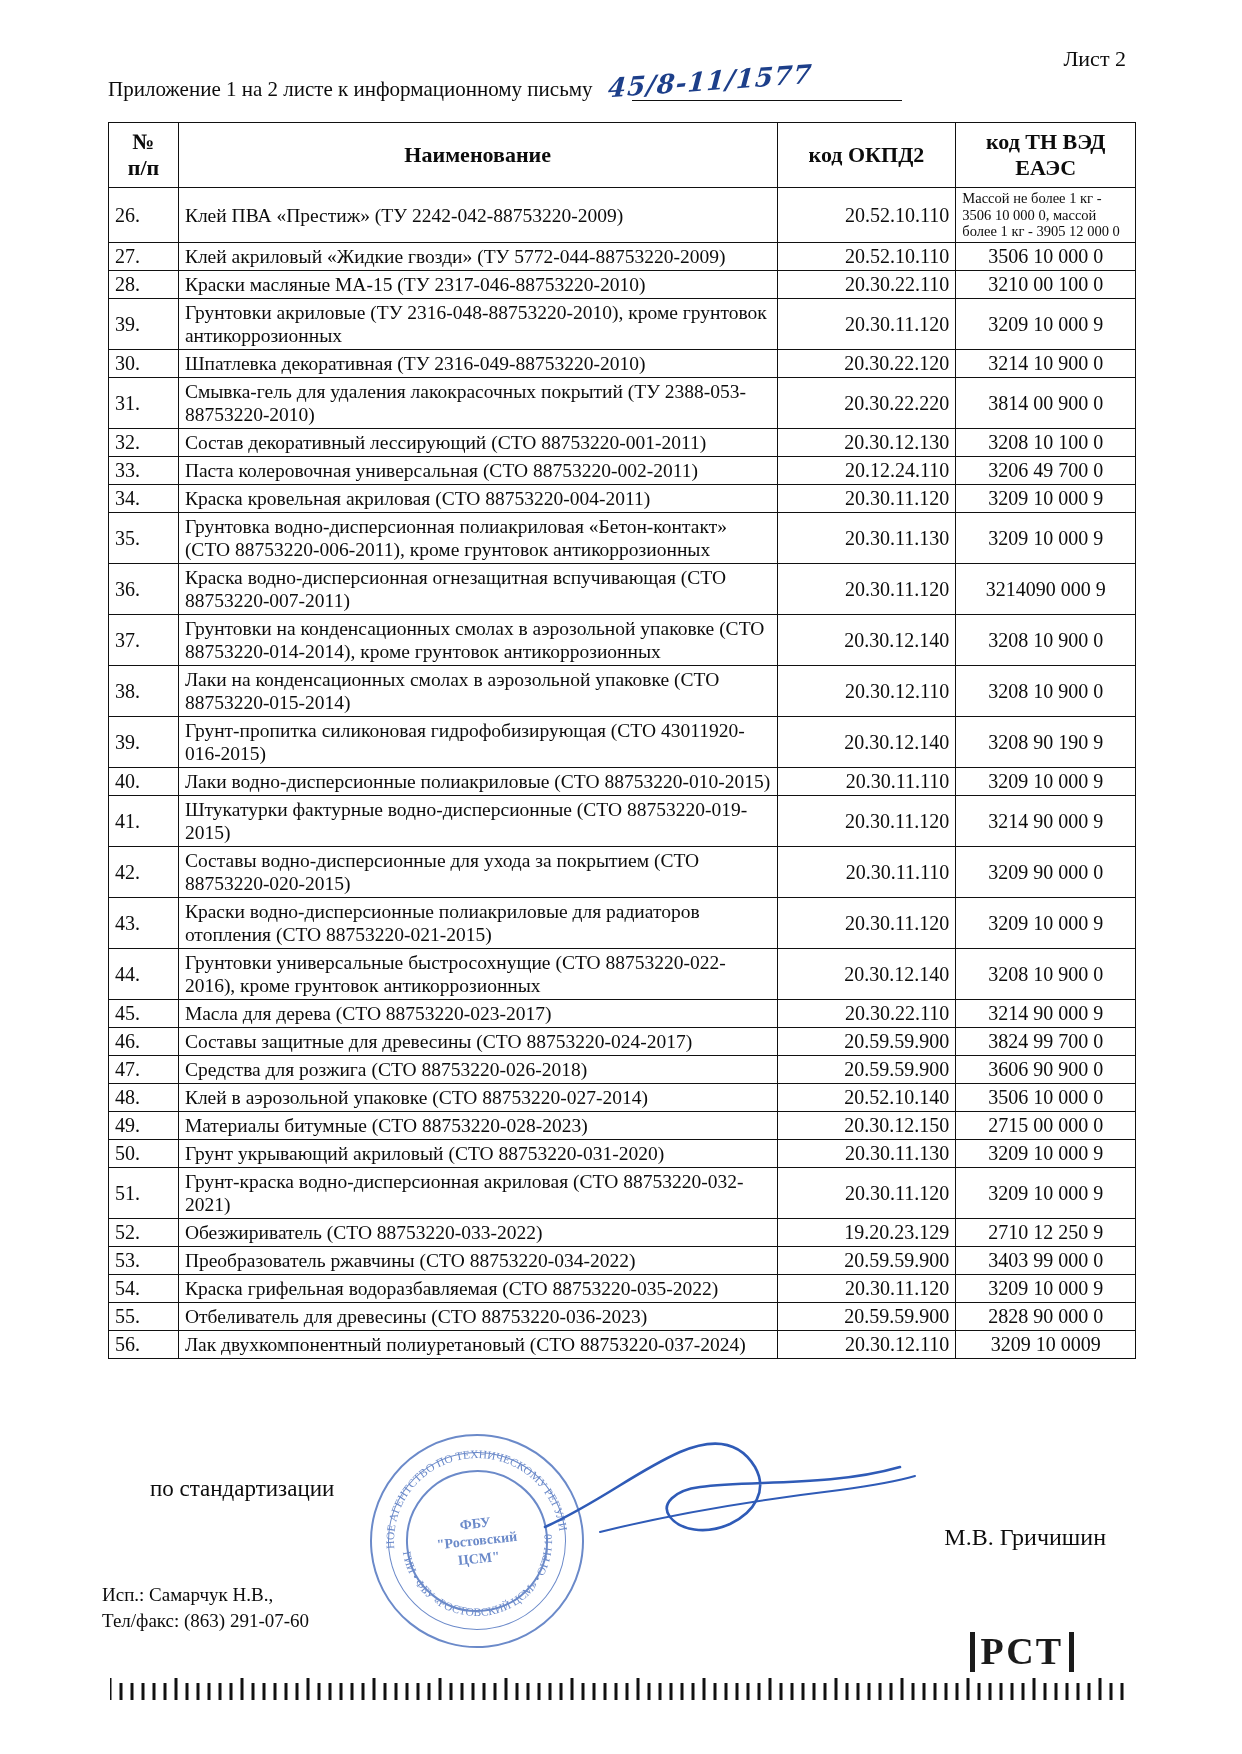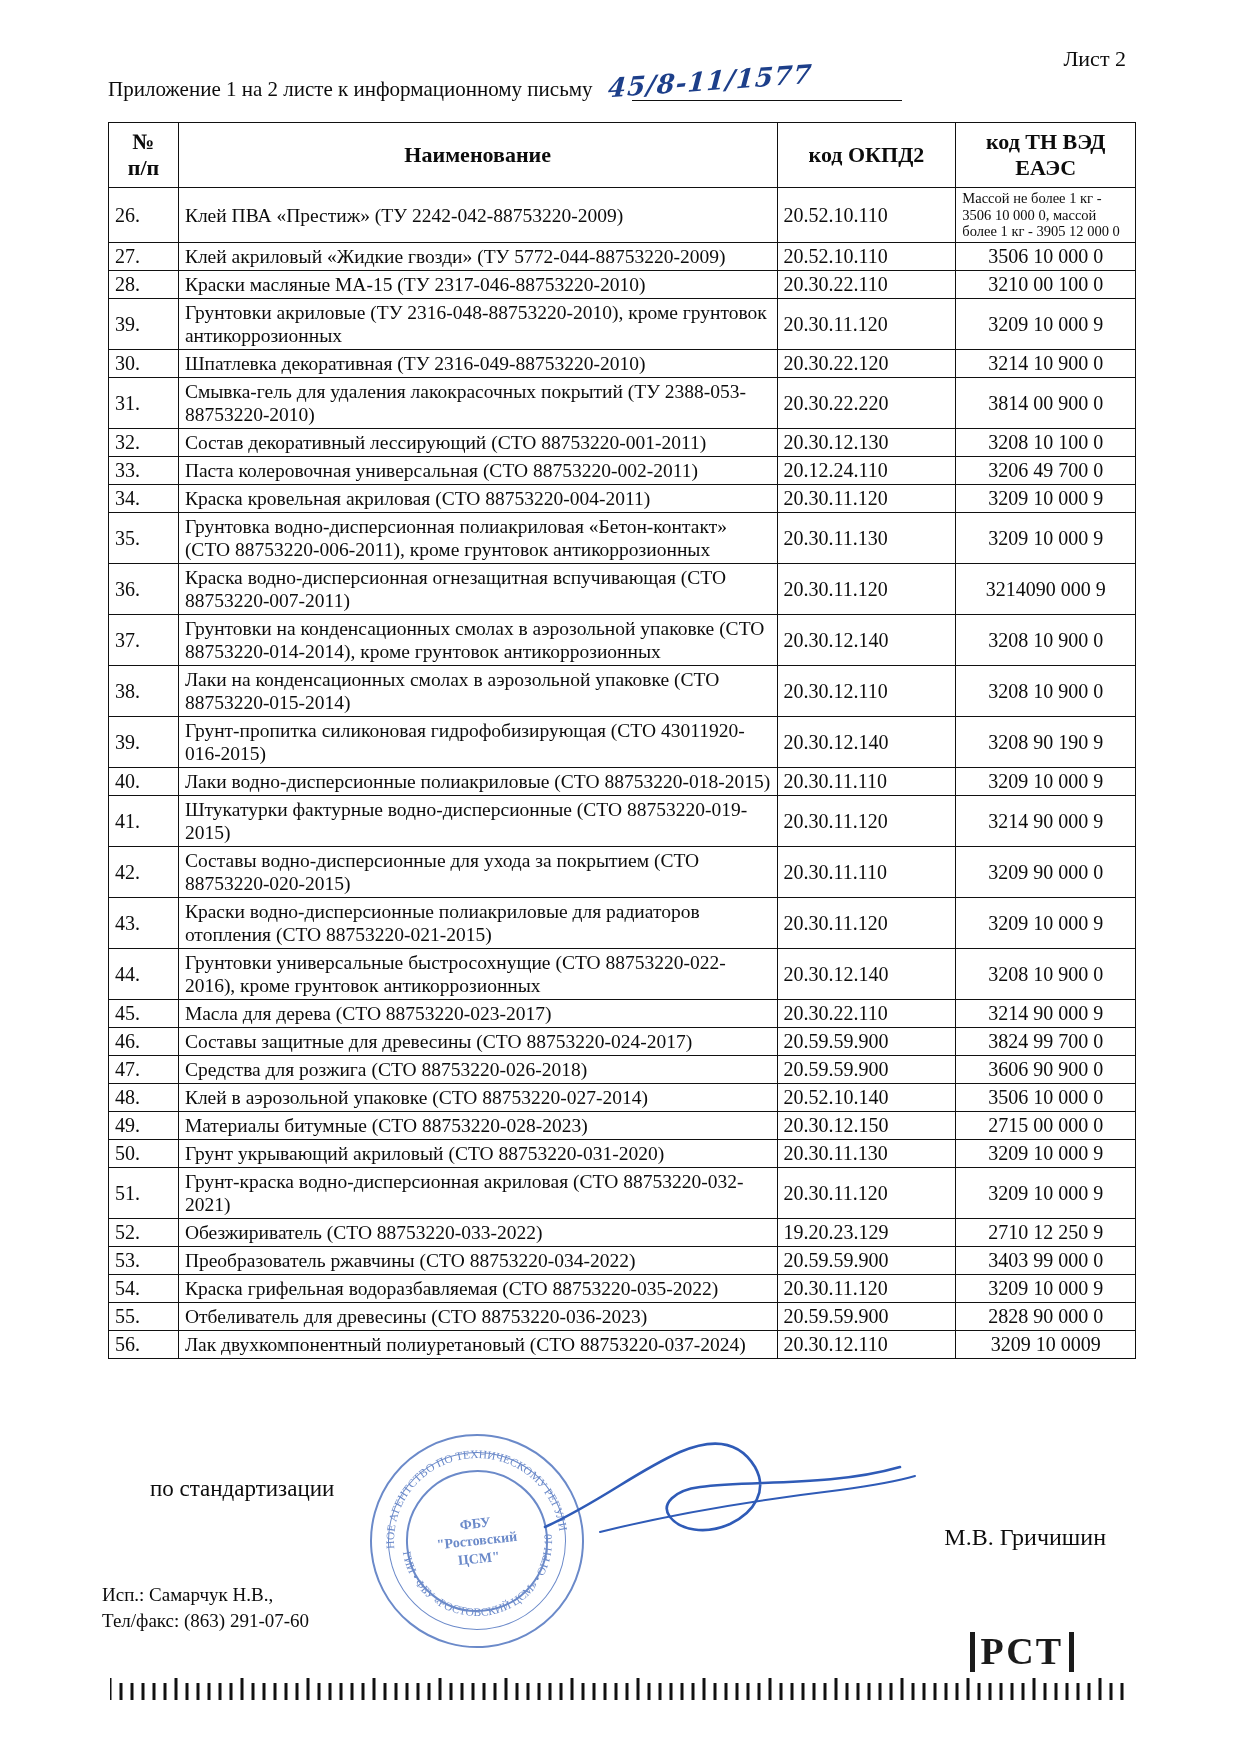--- a/index.html
+++ b/index.html
@@ -74,21 +74,21 @@
     vertical-align: middle;
   }
   table.main thead th {
     text-align: center;
     font-weight: bold;
     font-size: 22px;
     padding: 6px 4px;
   }
   .col-num { width: 58px; vertical-align: bottom; font-size: 20px; }
   .col-name { width: 600px; text-align: left; margin-top: 32px; }
-  .col-okpd { width: 168px; text-align: left; }
+  .col-okpd { width: 168px; text-align: right; }
   .col-tnved { width: 170px; text-align: center; }
 
   td.col-num { padding-bottom: 3px; }
   td.col-name { line-height: 1.18; padding-top: 3px; padding-bottom: 3px;}
   td.col-okpd, td.col-tnved { font-size: 20px; }
   td.tnved-small {
     font-size: 14.5px;
     text-align: left;
     line-height: 1.15;
     padding: 3px 5px;
@@ -300,21 +300,21 @@
           <td class="col-tnved">3208 10 900 0</td>
         </tr>
         <tr>
           <td class="col-num">39.</td>
           <td class="col-name">Грунт-пропитка силиконовая гидрофобизирующая (СТО 43011920-016-2015)</td>
           <td class="col-okpd">20.30.12.140</td>
           <td class="col-tnved">3208 90 190 9</td>
         </tr>
         <tr>
           <td class="col-num">40.</td>
-          <td class="col-name">Лаки водно-дисперсионные полиакриловые (СТО 88753220-018-2015)</td>
+          <td class="col-name">Лаки водно-дисперсионные полиакриловые (СТО 88753220-010-2015)</td>
           <td class="col-okpd">20.30.11.110</td>
           <td class="col-tnved">3209 10 000 9</td>
         </tr>
         <tr>
           <td class="col-num">41.</td>
           <td class="col-name">Штукатурки фактурные водно-дисперсионные (СТО 88753220-019-2015)</td>
           <td class="col-okpd">20.30.11.120</td>
           <td class="col-tnved">3214 90 000 9</td>
         </tr>
         <tr>

